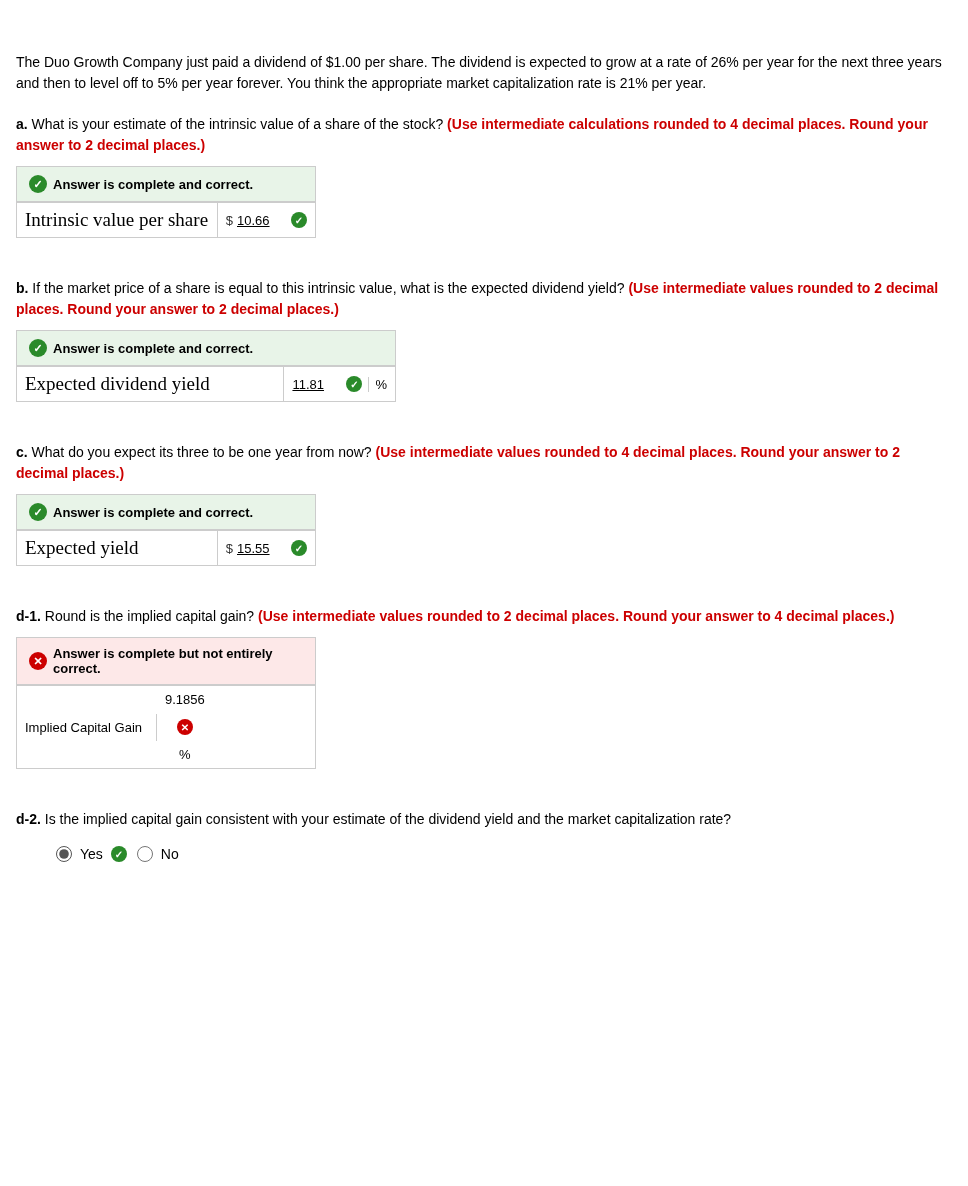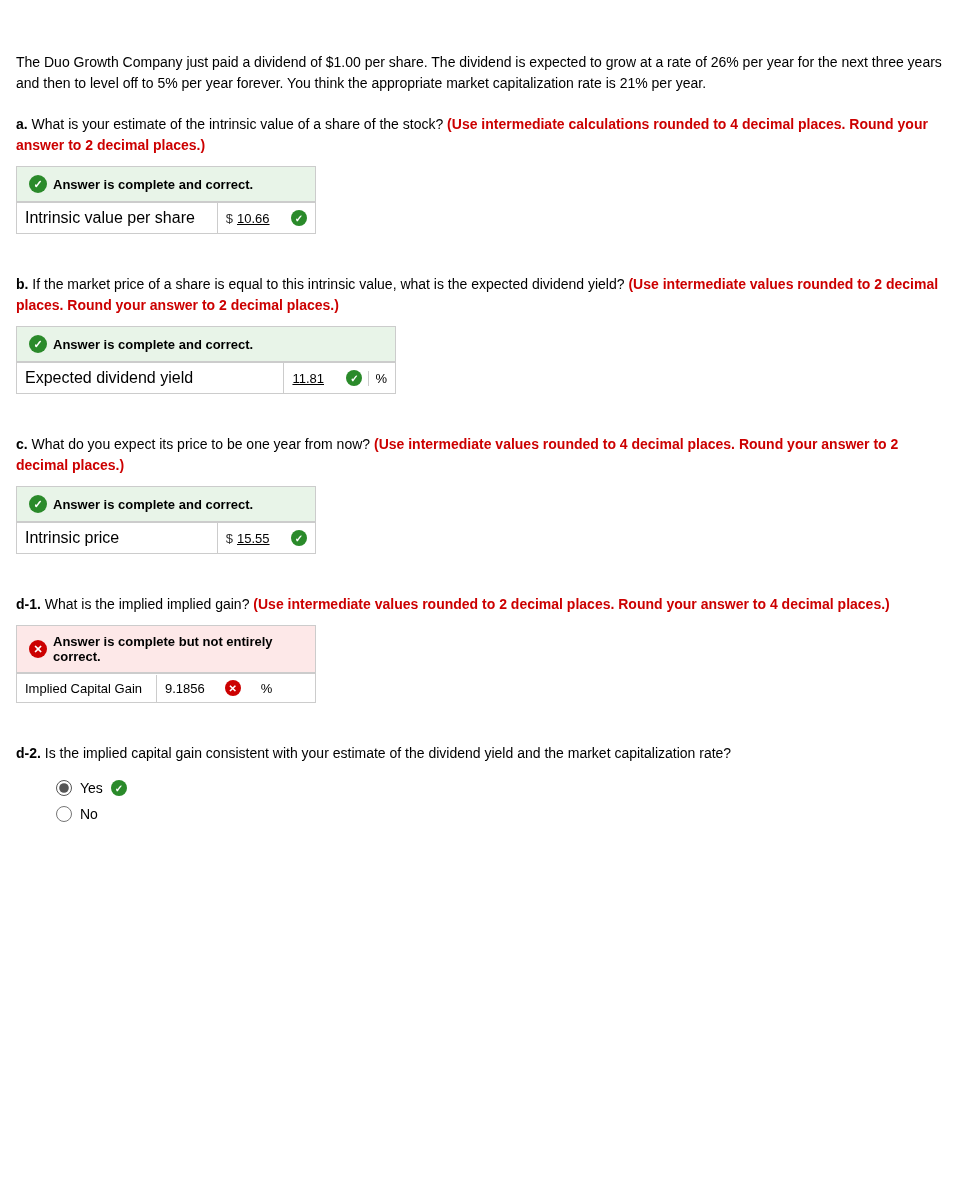--- a/index.html
+++ b/index.html
@@ -81,23 +81,24 @@
       font-weight: bold;
       flex-shrink: 0;
     }
     .answer-row {
       display: flex;
       align-items: center;
       border-top: 1px solid #ccc;
     }
     .answer-label {
       padding: 6px 8px;
-      font-size: 16px;
+      font-size: 19px;
       flex: 1;
       border-right: 1px solid #ccc;
+      font-family: Liberation Serif, serif;
     }
     .answer-value {
       display: flex;
       align-items: center;
       padding: 6px 8px;
       gap: 4px;
       font-size: 13px;
       min-width: 90px;
     }
     .answer-value .currency {
@@ -138,21 +139,21 @@
       font-weight: bold;
       flex-shrink: 0;
     }
     .d2-section {
       margin-bottom: 40px;
     }
     .radio-group {
       margin-top: 16px;
       margin-left: 40px;
       display: flex;
-      flex-direction: column;
+      flex-direction: row;
       gap: 10px;
     }
     .radio-option {
       display: flex;
       align-items: center;
       gap: 8px;
       font-size: 14px;
     }
     .radio-option input[type="radio"] {
       width: 16px;
@@ -162,22 +163,23 @@
     .implied-label {
       padding: 6px 8px;
       font-size: 13px;
       border-right: 1px solid #ccc;
       min-width: 140px;
     }
     .implied-val-container {
       display: flex;
       align-items: center;
       padding: 6px 8px;
-      gap: 20px;
-      font-size: 13px;
+      gap: 12px;
+      font-size: 13px;
+      flex-direction: column;
     }
   </style>
 </head>
 <body>
 
 <p class="intro-text">The Duo Growth Company just paid a dividend of $1.00 per share. The dividend is expected to grow at a rate of 26% per year for the next three years and then to level off to 5% per year forever. You think the appropriate market capitalization rate is 21% per year.</p>
 
 <div class="question-block">
   <div class="question-label">
     <b>a.</b>
@@ -218,43 +220,43 @@
         <span class="small-check">✓</span>
         <span class="pct">%</span>
       </div>
     </div>
   </div>
 </div>
 
 <div class="question-block">
   <div class="question-label">
     <b>c.</b>
-    <span> <span>What do you expect its price to be one year from now?</span> </span>
+    <span> <span>What do you expect its three to be one year from now?</span> </span>
     <span class="red-bold">(Use intermediate values rounded to 4 decimal places. Round your answer to 2 decimal places.)</span>
   </div>
   <div class="answer-box narrow">
     <div class="answer-status">
       <span class="check-icon">✓</span>
       <span>Answer is complete and correct.</span>
     </div>
     <div class="answer-row">
-      <div class="answer-label">Intrinsic price</div>
+      <div class="answer-label">Expected yield</div>
       <div class="answer-value">
         <span class="currency">$</span>
         <span class="val">15.55</span>
         <span class="small-check">✓</span>
       </div>
     </div>
   </div>
 </div>
 
 <div class="question-block">
   <div class="question-label">
     <b>d-1.</b>
-    <span> <span>What is the implied implied gain?</span> </span>
+    <span> <span>Round is the implied capital gain?</span> </span>
     <span class="red-bold">(Use intermediate values rounded to 2 decimal places. Round your answer to 4 decimal places.)</span>
   </div>
   <div class="answer-box narrow">
     <div class="answer-status incorrect">
       <span class="x-icon">✕</span>
       <span>Answer is complete but not entirely correct.</span>
     </div>
     <div class="answer-row">
       <div class="implied-label">Implied Capital Gain</div>
       <div class="implied-val-container">

